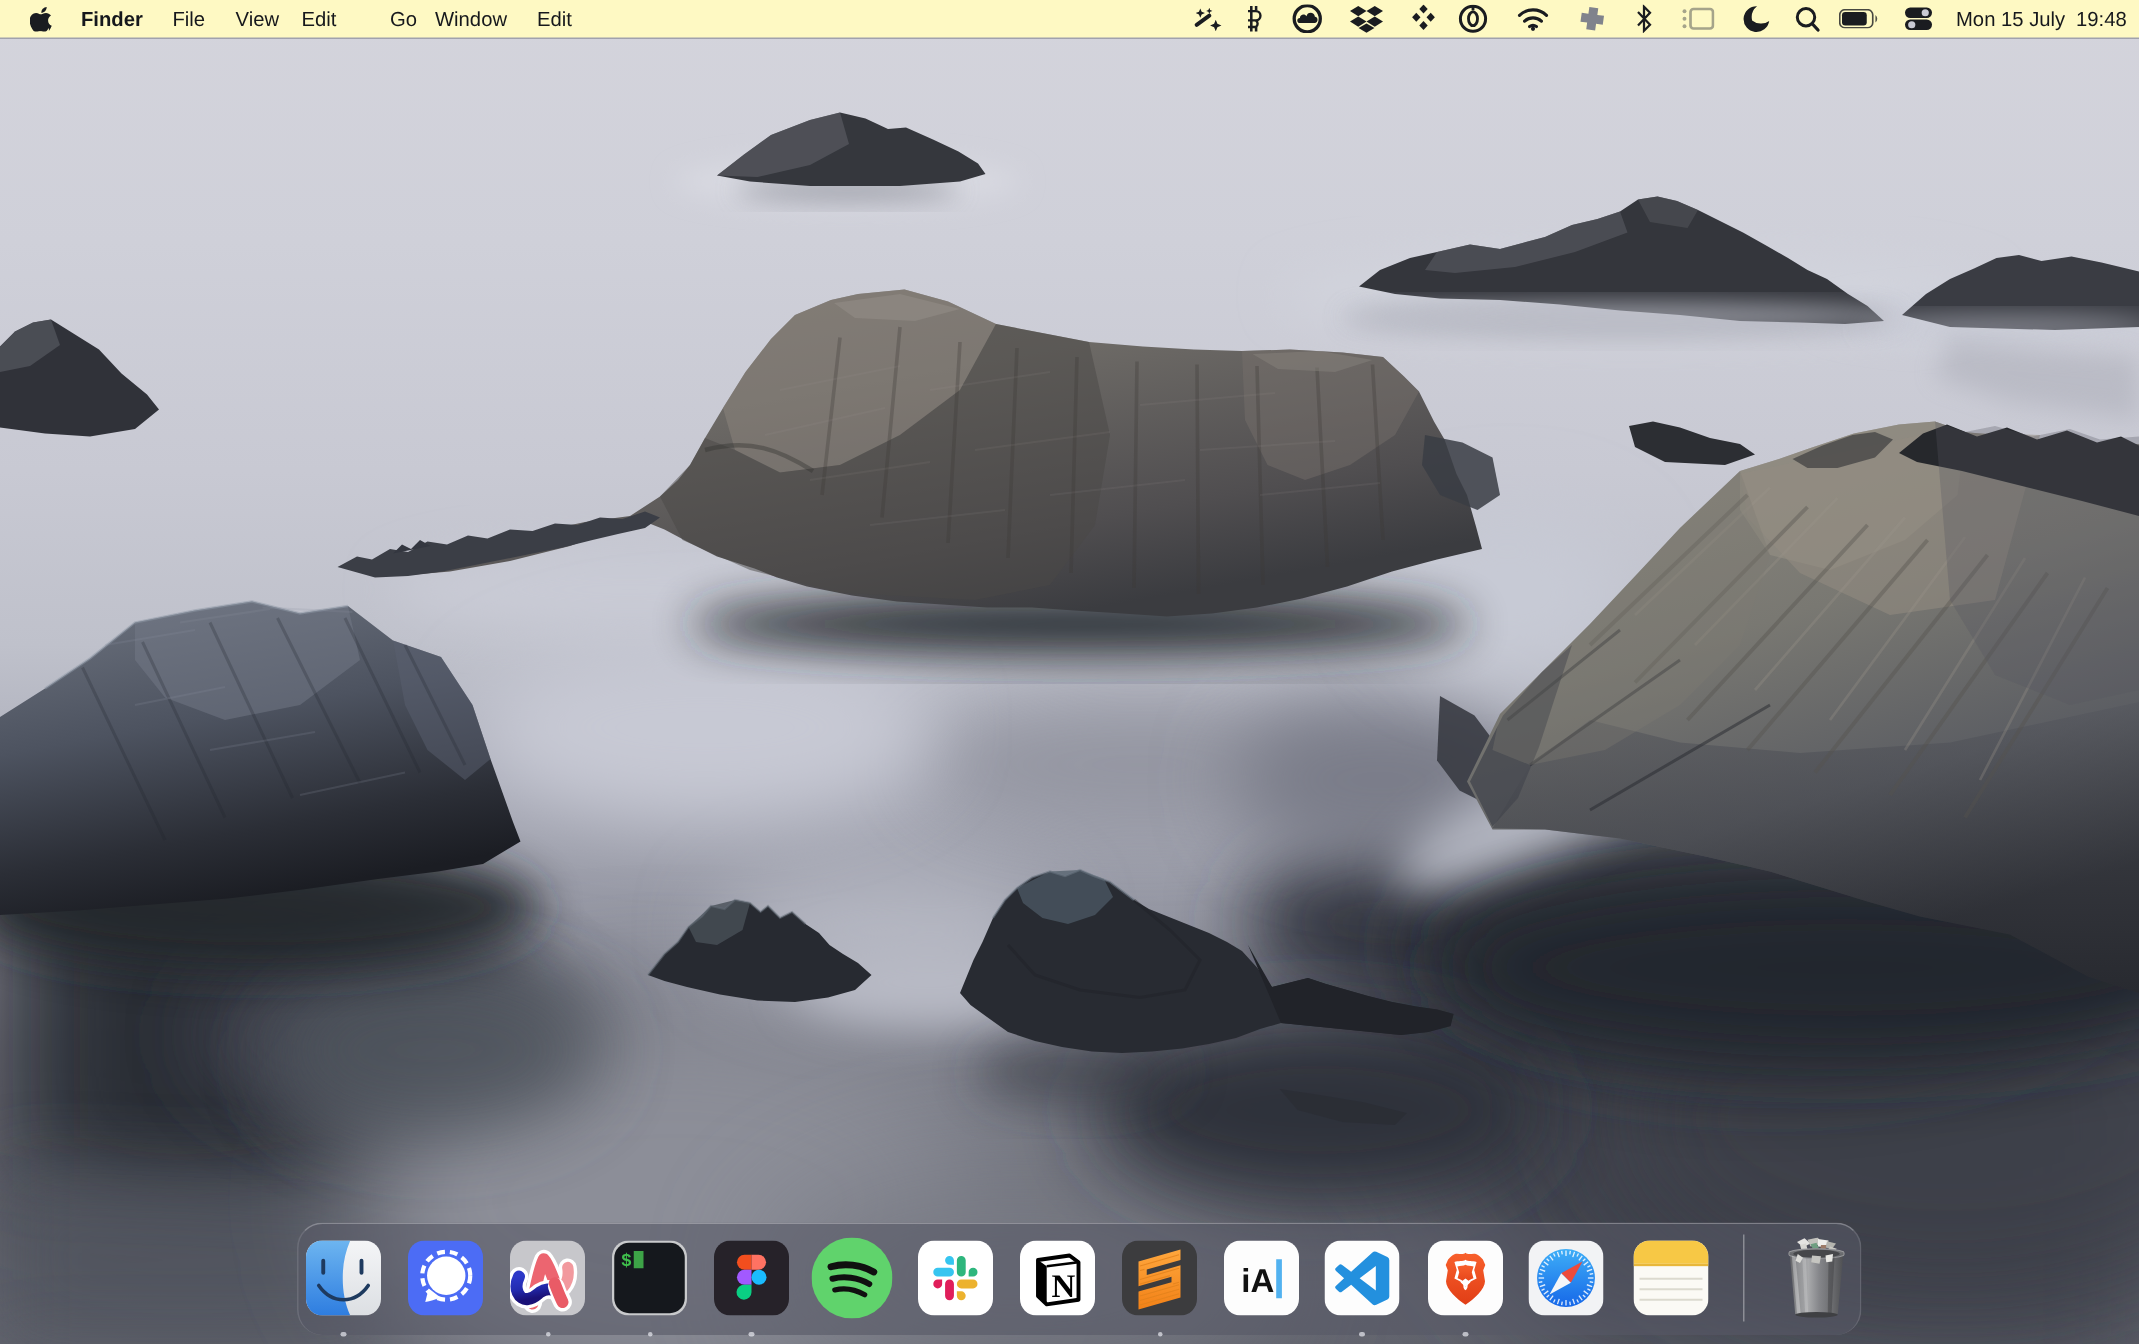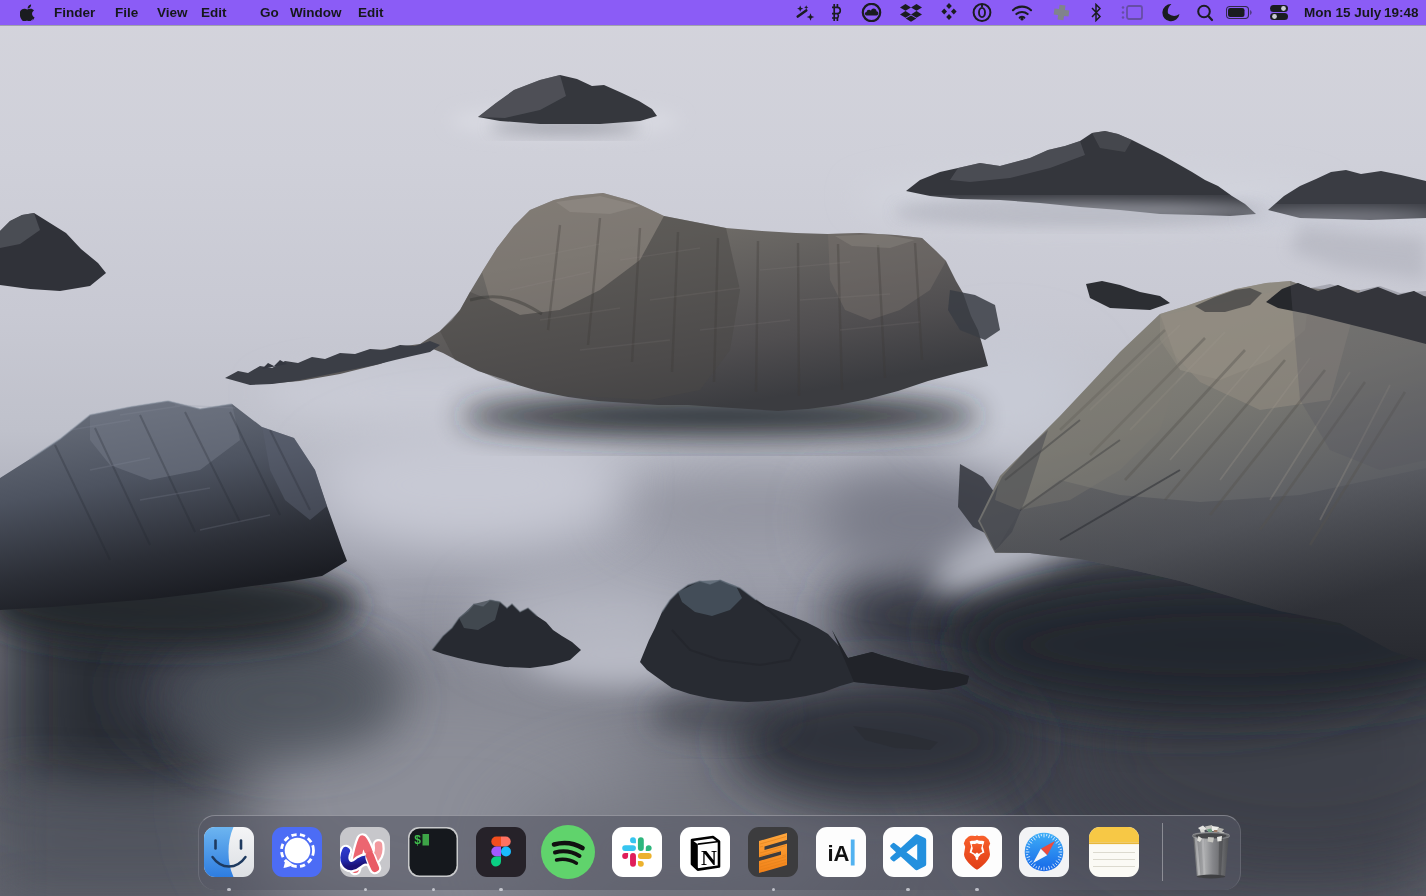--- a/index.html
+++ b/index.html
@@ -1,19 +1,19 @@
 <!DOCTYPE html>
 <html><head>
 <meta charset="utf-8">
 <style>
 html,body{margin:0;padding:0;width:1426px;height:896px;overflow:hidden;background:#c7c8d2;font-family:"Liberation Sans",sans-serif;}
 #desk{position:relative;width:1426px;height:896px;overflow:hidden;}
 #wall{position:absolute;top:0;left:0;}
-#menubar{position:absolute;top:0;left:0;width:1426px;height:25px;background:#8b5cf6;box-shadow:0 1px 0 rgba(110,112,126,.5);color:#16181c;font-size:13.5px;}
-.mtxt{position:absolute;top:4px;line-height:17px;white-space:nowrap;font-weight:bold;}
+#menubar{position:absolute;top:0;left:0;width:1426px;height:25px;background:#fef9c3;box-shadow:0 1px 0 rgba(110,112,126,.5);color:#16181c;font-size:13.5px;}
+.mtxt{position:absolute;top:4px;line-height:17px;white-space:nowrap;}
 .msvg{position:absolute;}
 #dock{position:absolute;left:198px;top:815px;width:1043px;height:75px;background:rgba(86,88,101,.60);border-top:1px solid rgba(255,255,255,.28);border-left:1px solid rgba(255,255,255,.12);border-right:1px solid rgba(255,255,255,.12);border-radius:17px;box-sizing:border-box;}
 .dicon{position:absolute;}
 .dot{position:absolute;top:887.5px;width:3.6px;height:3.6px;border-radius:50%;background:rgba(240,242,248,.66);}
 #sep{position:absolute;left:1162px;top:823px;width:1px;height:58px;background:rgba(255,255,255,.35);}
 </style>
 </head>
 <body>
 <div id="desk">
 <svg id="wall" width="1426" height="896" viewBox="0 0 1426 896">

